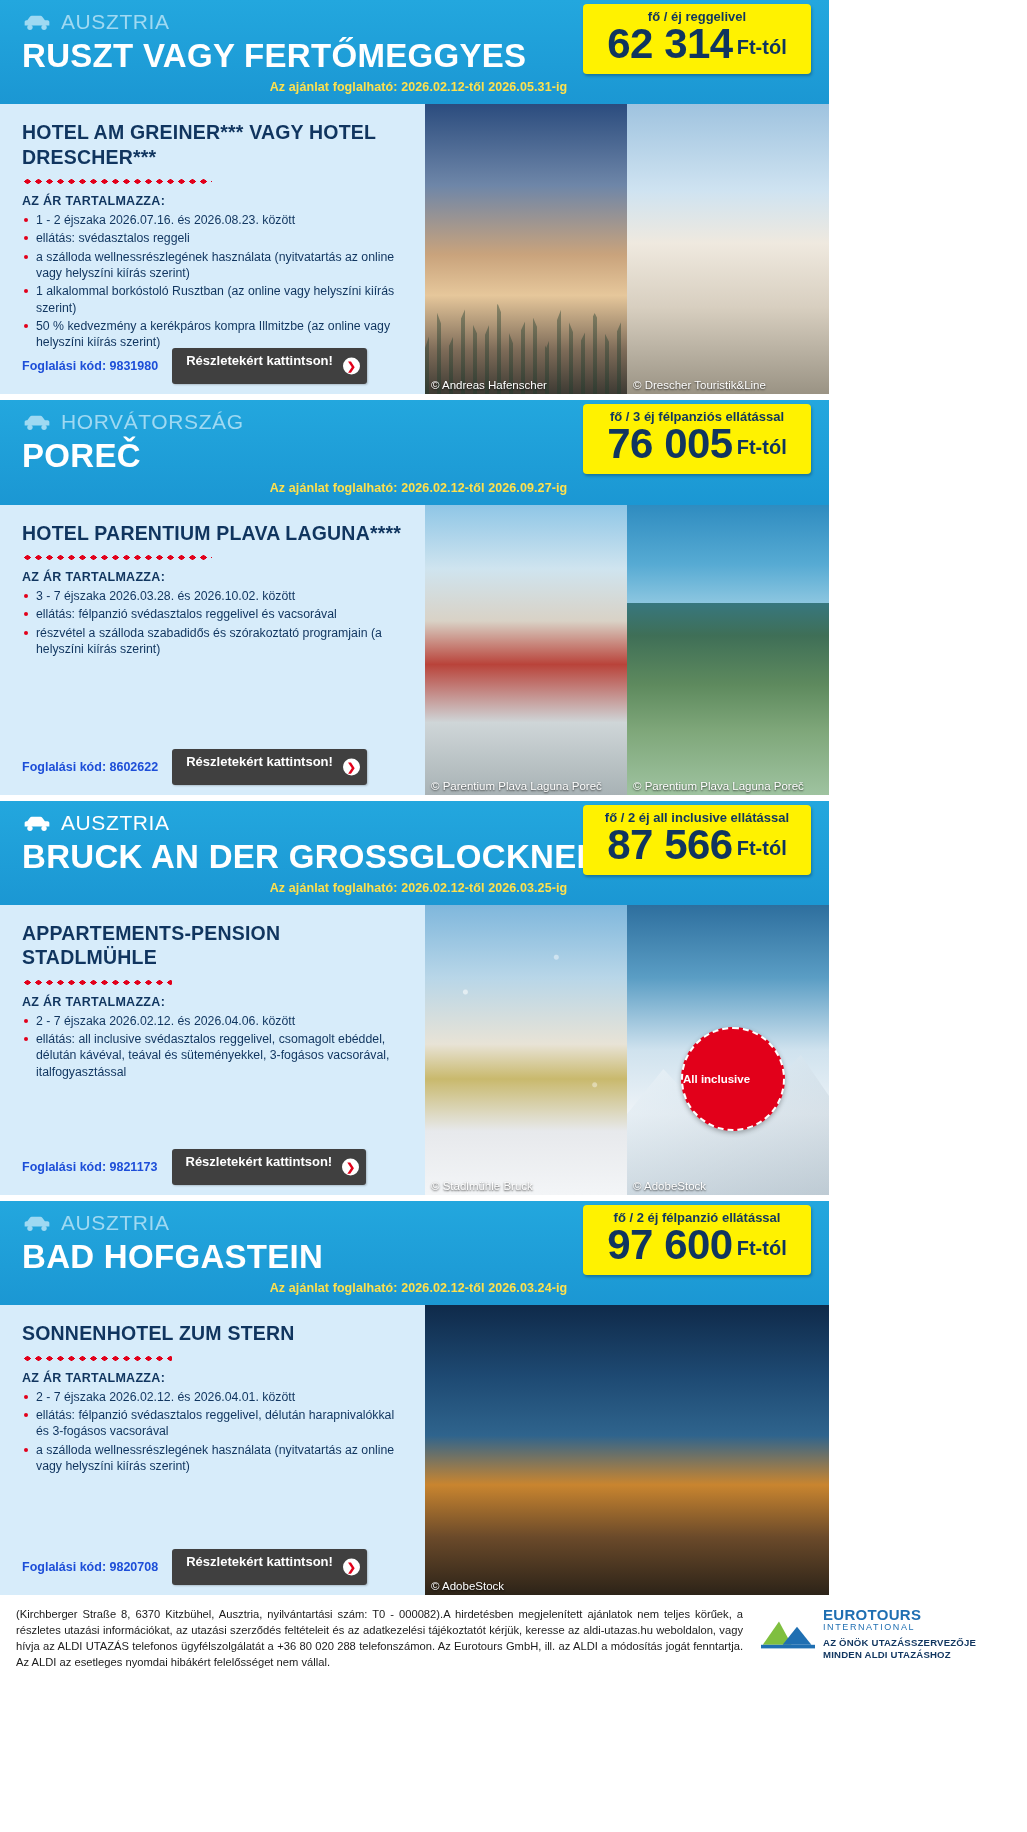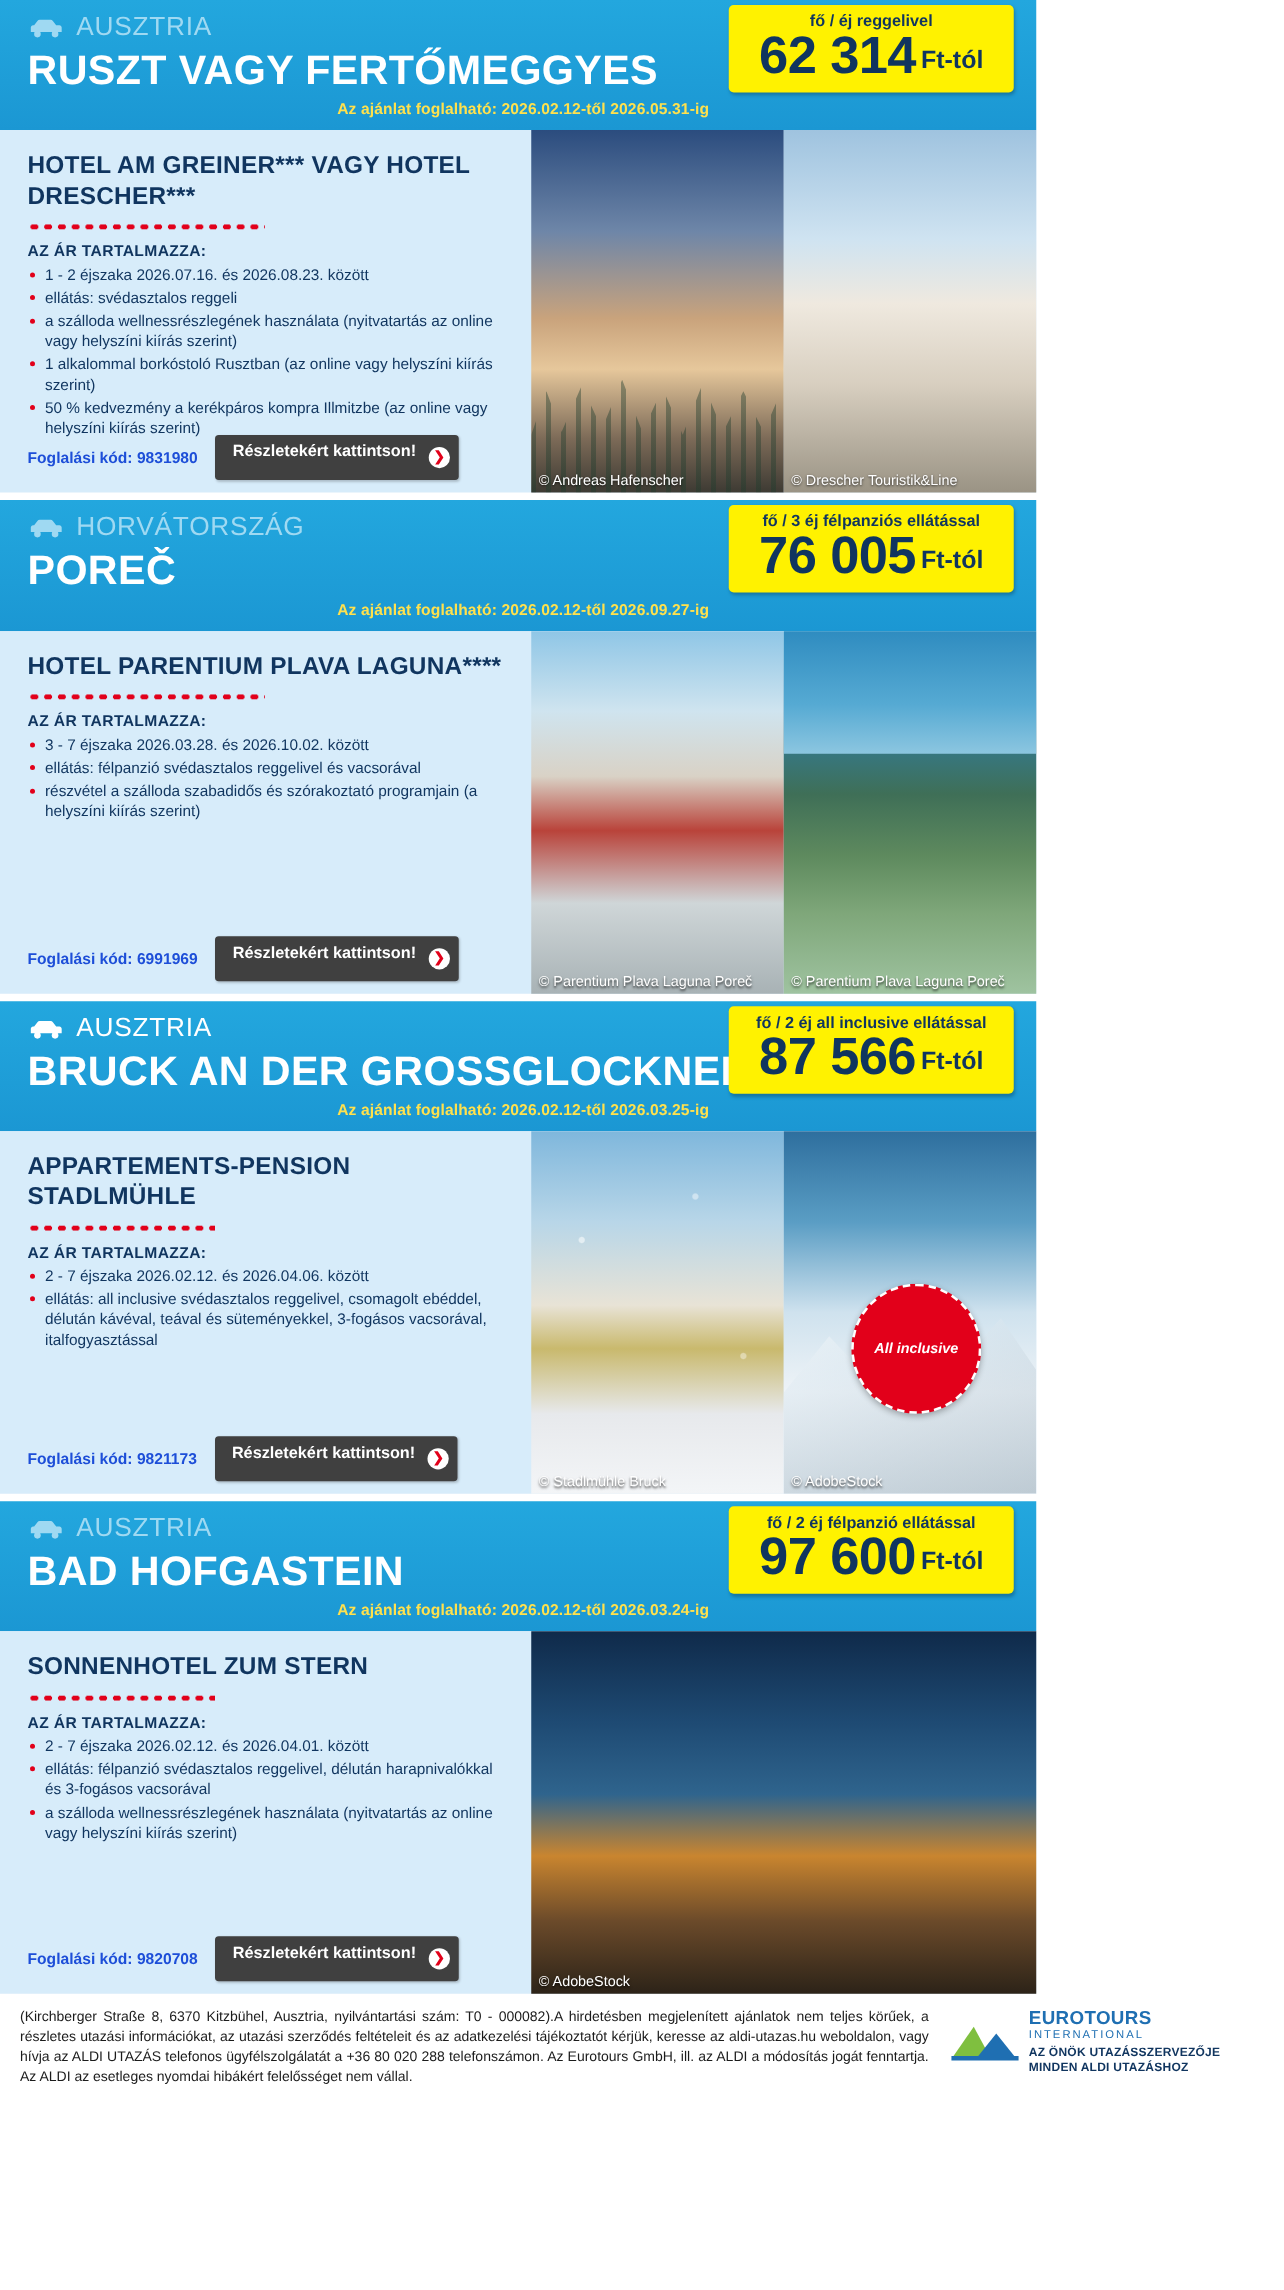--- a/index.html
+++ b/index.html
@@ -226,25 +226,24 @@
     background: linear-gradient(180deg,#2f8cc0 0%,#56aad3 60%,#8cc6e0 100%);
   }
   .badge-allincl {
     position: absolute;
     right: 44px;
     bottom: 64px;
     width: 104px; height: 104px;
     border-radius: 50%;
     background: #e2001a;
     color: #fff;
-    display: flex; align-items: center; justify-content: center;
+    display: flex; align-items: center; 
     text-align: center;
     font-size: 11.5px;
     font-weight: 700;
-    font-style: italic;
     border: 2px dashed #fff;
     box-shadow: 0 2px 5px rgba(0,0,0,.3);
     z-index: 5;
   }
   .badge-allincl span { display: block; }
 
   
   .sep { height: 6px; background: #ffffff; }
 
   
@@ -351,21 +350,21 @@
       <div class="offer-text">
         <div class="hotel-name">HOTEL PARENTIUM PLAVA LAGUNA****</div>
         <div class="dots"></div>
         <div class="incl-title">AZ ÁR TARTALMAZZA:</div>
         <ul class="incl">
           <li>3 - 7 éjszaka 2026.03.28. és 2026.10.02. között</li>
           <li>ellátás: félpanzió svédasztalos reggelivel és vacsorával</li>
           <li>részvétel a szálloda szabadidős és szórakoztató programjain (a helyszíni kiírás szerint)</li>
         </ul>
         <div class="offer-foot">
-          <div class="bcode">Foglalási kód: 6991969</div>
+          <div class="bcode">Foglalási kód: 8602622</div>
           <div class="cta">
             <span>Részletekért kattintson!</span>
             <span class="arrow">❯</span>
           </div>
         </div>
       </div>
       <div class="photos">
         <div class="photo pool-red">
           <div class="credit">© Parentium Plava Laguna Poreč</div>
         </div>

